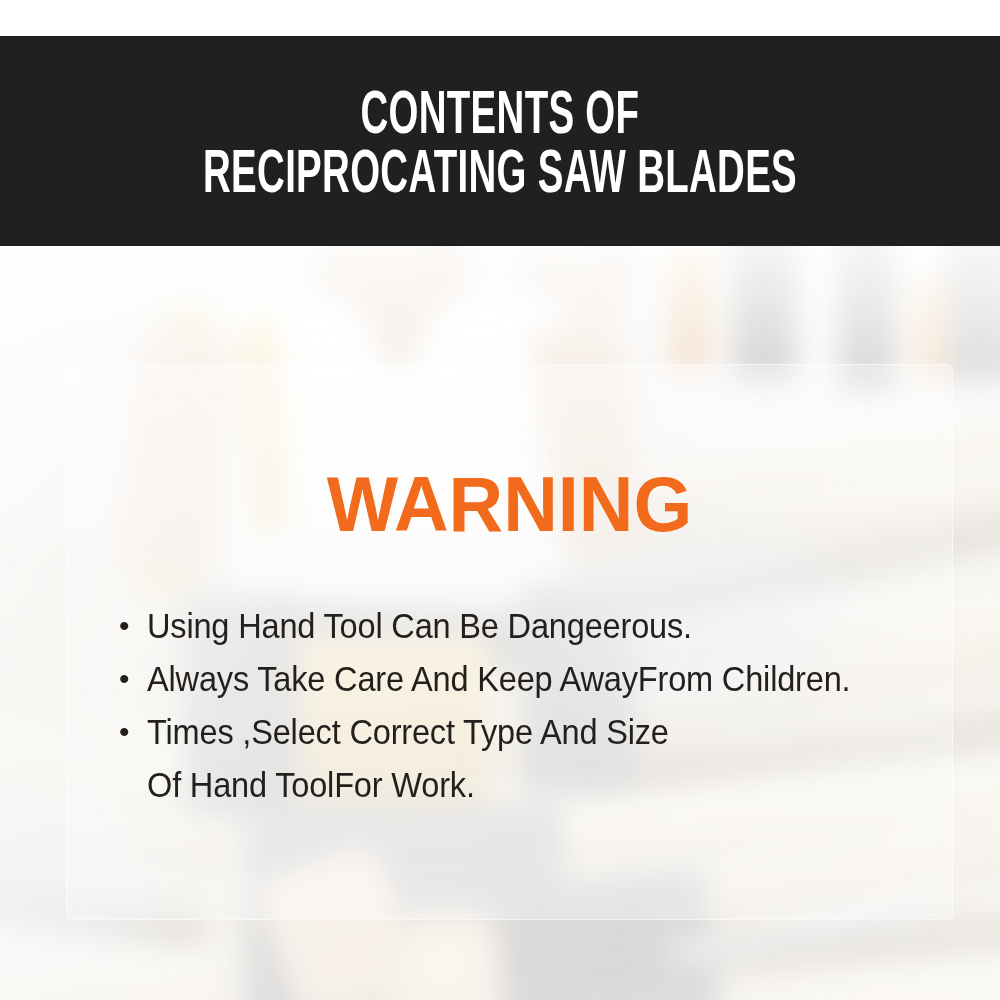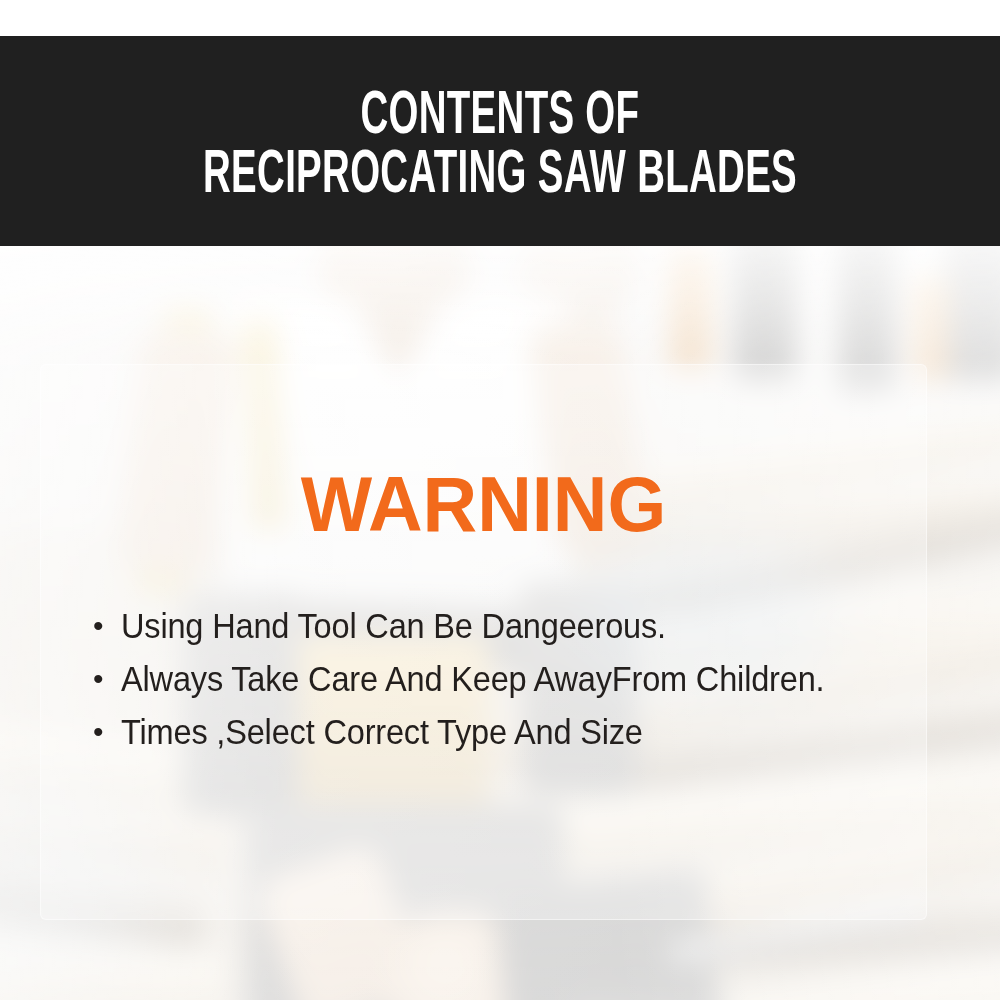--- a/index.html
+++ b/index.html
@@ -181,21 +181,21 @@
     width:1000px; height:790px;
     background:
       linear-gradient(90deg, rgba(255,255,255,0.55) 0%, rgba(255,255,255,0.18) 28%, rgba(255,255,255,0.12) 62%, rgba(255,255,255,0.42) 100%);
     z-index:9;
     pointer-events:none;
   }
 
   
   #panel {
     position:absolute;
-    left:40px; top:328px;
+    left:66px; top:328px;
     width:887px; height:556px;
     background:rgba(255,255,255,0.30);
     border:1px solid rgba(255,255,255,0.50);
     border-radius:6px;
     z-index:20;
   }
 
   
   #warning-heading {
     position:absolute;
@@ -330,17 +330,21 @@
 
       <div class="wline">
         <span class="bullet">•</span>
         <span class="wtext">Always Take Care And Keep AwayFrom Children.</span>
       </div>
 
       <div class="wline">
         <span class="bullet">•</span>
         <span class="wtext">Times ,Select Correct Type And Size</span>
       </div>
+      <div class="wline cont">
+        <span class="bullet">•</span>
+        <span class="wtext">Of Hand ToolFor Work.</span>
+      </div>
 
     </div>
   </div>
 
 </div>
 
 </body></html>

